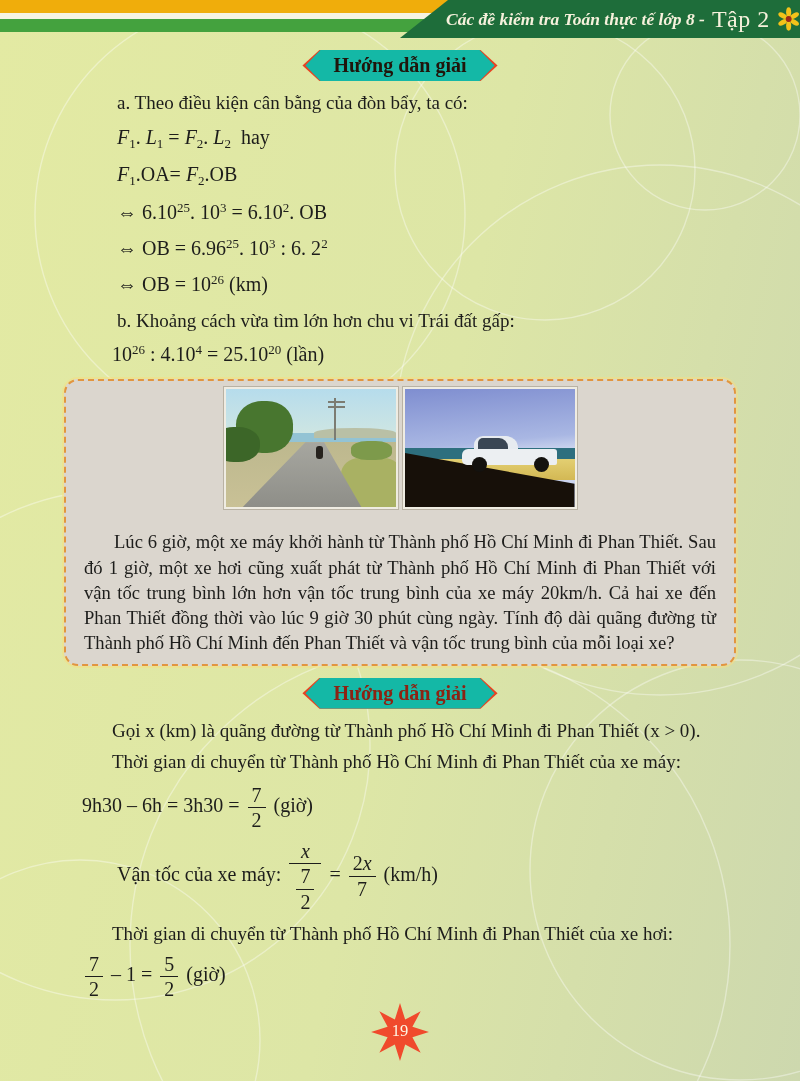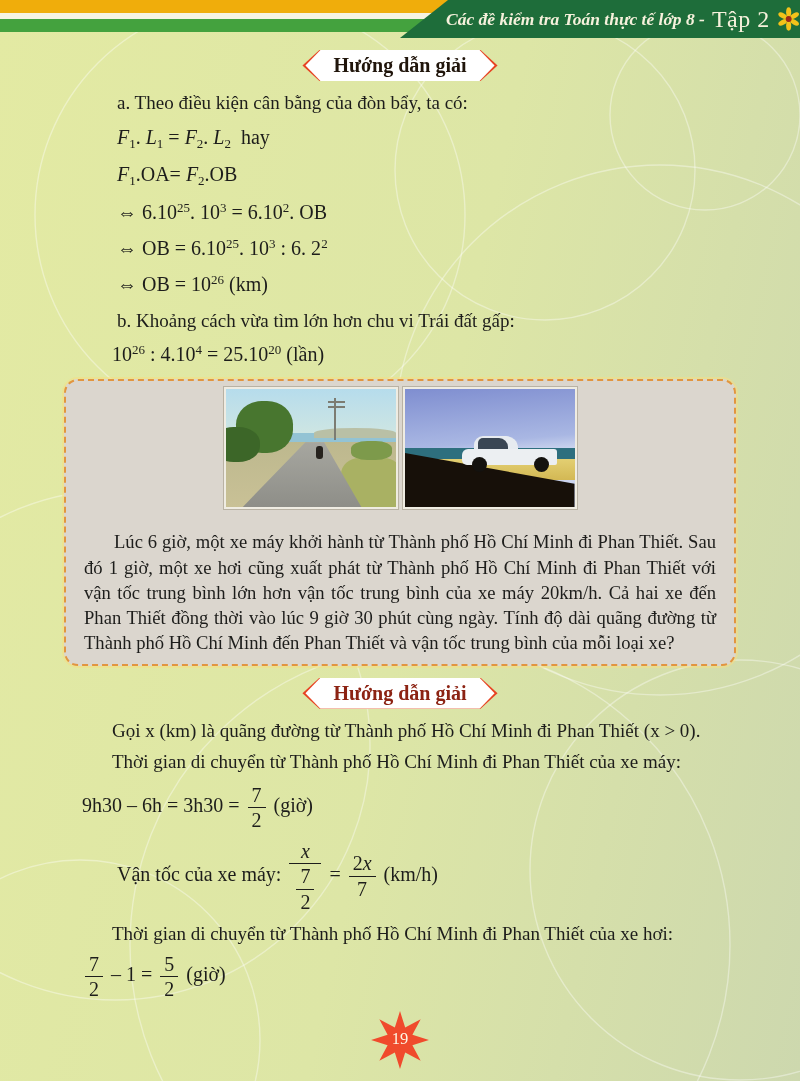--- a/index.html
+++ b/index.html
@@ -35,21 +35,21 @@
   .frac .num{display:block;border-bottom:1.6px solid #1d1d1b;padding:0 4px 1px;}
   .frac .den{display:block;padding:1px 4px 0;}
 
   
   .badge{margin:12px auto 0;width:fit-content;}
   .badge-outer{
     background:#e74323;padding:0;
     clip-path:polygon(0 50%,17px 0,calc(100% - 17px) 0,100% 50%,calc(100% - 17px) 100%,17px 100%);
   }
   .badge-inner{
-    background:#ffffff;margin:3px;padding:4px 28px;
+    background:#14b8a6;margin:3px;padding:4px 28px;
     clip-path:polygon(0 50%,15px 0,calc(100% - 15px) 0,100% 50%,calc(100% - 15px) 100%,15px 100%);
     font-weight:bold;font-size:20px;white-space:nowrap;text-align:right;
   }
   .badge1 .badge-inner{color:#20150b;}
   .badge2 .badge-inner{color:#8c2313;}
 
   
   .ex-box{
     margin:10px -18px 0;background:#dbd6ce;border:2px dashed #e2953f;border-radius:14px;
     padding:6px 16px 8px;box-shadow:0 0 0 2px rgba(246,222,132,.55);
@@ -78,21 +78,21 @@
   .p2-shadow{position:absolute;inset:0;background:#171009;clip-path:polygon(0 54%,100% 80%,100% 100%,0 100%);z-index:2;}
   .p2-truck{position:absolute;left:34%;top:42%;width:56%;height:28%;z-index:3;}
   .truck-body{position:absolute;left:0;bottom:20%;width:100%;height:48%;background:#eceff2;border-radius:6px 3px 2px 5px;}
   .truck-cab{position:absolute;left:12%;bottom:56%;width:46%;height:54%;background:#e7ebf0;border-radius:9px 12px 0 0;}
   .truck-win{position:absolute;left:16%;bottom:62%;width:32%;height:40%;background:#3a4654;border-radius:5px 9px 0 0;}
   .truck-wheel1{position:absolute;left:10%;bottom:0;width:15px;height:15px;background:#14120f;border-radius:50%;}
   .truck-wheel2{position:absolute;right:9%;bottom:0;width:15px;height:15px;background:#14120f;border-radius:50%;}
   .ex-text{margin:20px 2px 0;font-size:18.6px;line-height:1.36;text-align:justify;text-indent:30px;}
 
   
-  .pg-flower{position:absolute;left:50%;bottom:6px;transform:translateX(-50%);}
+  .pg-flower{position:absolute;left:50%;bottom:14px;transform:translateX(-50%);}
 </style>
 </head>
 <body>
 
 <svg class="arcs" width="800" height="1081" viewBox="0 0 800 1081">
   <g fill="none" stroke="rgba(255,255,255,0.38)" stroke-width="1.4">
     <circle cx="250" cy="215" r="215"></circle>
     <circle cx="545" cy="170" r="150"></circle>
     <circle cx="660" cy="430" r="265"></circle>
     <circle cx="115" cy="745" r="255"></circle>
@@ -129,21 +129,21 @@
   <div class="badge badge1">
     <div class="badge-outer">
       <div class="badge-inner">Hướng dẫn giải</div>
     </div>
   </div>
 
   <p class="line ind">a. Theo điều kiện cân bằng của đòn bẩy, ta có:</p>
   <div class="eq ind"><span class="it">F</span><span class="sub">1</span><span>. </span><span class="it">L</span><span class="sub">1</span><span> = </span><span class="it">F</span><span class="sub">2</span><span>. </span><span class="it">L</span><span class="sub">2</span><span> &nbsp;hay</span></div>
   <div class="eq ind"><span class="it">F</span><span class="sub">1</span><span>.OA= </span><span class="it">F</span><span class="sub">2</span><span>.OB</span></div>
   <div class="eq ind"><span>⇔ 6.10</span><span class="sup">25</span><span>. 10</span><span class="sup">3</span><span> = 6.10</span><span class="sup">2</span><span>. OB</span></div>
-  <div class="eq ind"><span>⇔ OB = 6.10</span><span class="sup">25</span><span>. 10</span><span class="sup">3</span><span> : 6. 2</span><span class="sup">2</span></div>
+  <div class="eq ind"><span>⇔ OB = 6.96</span><span class="sup">25</span><span>. 10</span><span class="sup">3</span><span> : 6. 2</span><span class="sup">2</span></div>
   <div class="eq ind"><span>⇔ OB = 10</span><span class="sup">26</span><span> (km)</span></div>
 
   <p class="line ind">b. Khoảng cách vừa tìm lớn hơn chu vi Trái đất gấp:</p>
   <div class="eq" style="padding-left:30px;font-family:Liberation Serif, serif;"><span>10</span><span class="sup">26</span><span> : 4.10</span><span class="sup">4</span><span> = 25.10</span><span class="sup">20</span><span> (lần)</span></div>
 
   <div class="ex-box">
     <div class="photos">
       <div class="photo">
         <div class="p1-sky"></div>
         <div class="p1-sea"></div>

